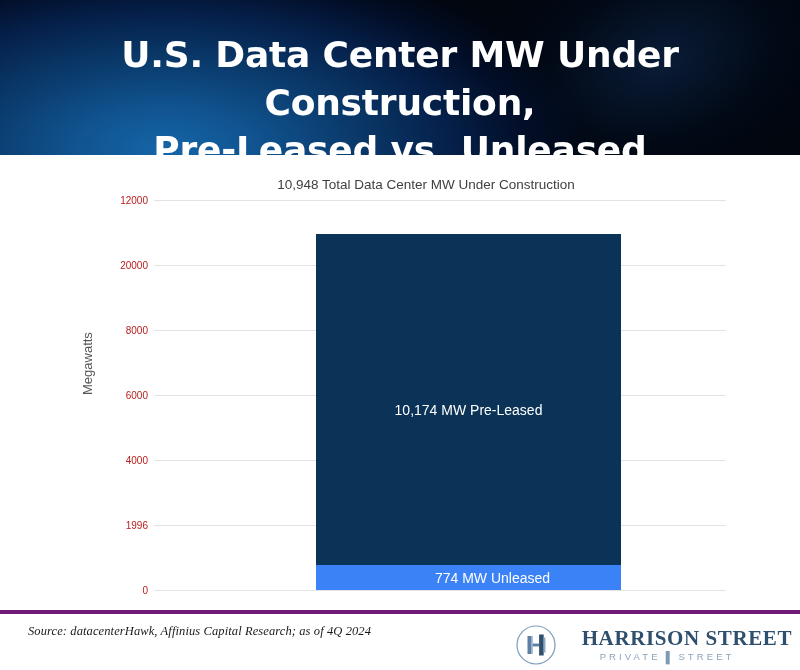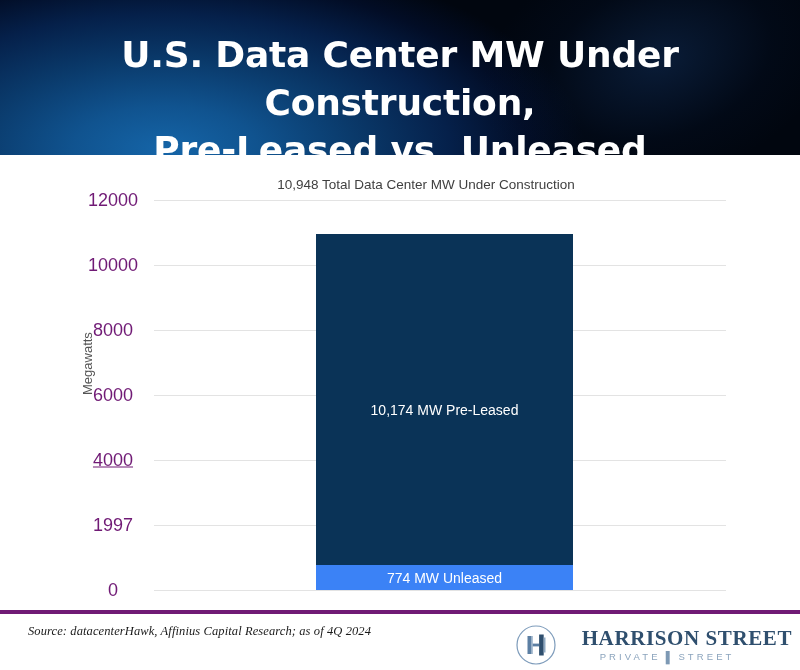--- a/index.html
+++ b/index.html
@@ -79,23 +79,23 @@
     position: absolute;
     left: 0;
     width: 572px;
     height: 1px;
     background: #e3e3e3;
   }
   .ytick-label {
     position: absolute;
     right: 0;
     width: 70px;
-    text-align: center;
-    color: #701a75;
-    font-size: 18px;
+    text-align: right;
+    color: #b91c1c;
+    font-size: 10px;
     transform: translateY(-50%);
     font-family: "Liberation Sans", sans-serif;
   }
   .ytick-layer { position: absolute; left: 52px; top: 45px; width: 80px; height: 390px; }
 
   .axis-label-y {
     position: absolute;
     left: 64px;
     top: 240px;
     color: #555555;
@@ -112,20 +112,21 @@
     left: 162px;
     width: 257px;
     bottom: 0;
   }
   .seg {
     position: relative;
     width: 100%;
     display: flex;
     align-items: center;
     justify-content: center;
+    padding-left: 48px;
   }
   .seg-preleased {
     background: #0a3357;
   }
   .seg-unleased {
     background: #3b82f6;
   }
   .seg-label {
     color: #ffffff;
     font-size: 14px;
@@ -202,25 +203,25 @@
 </div>
 
 <div class="chart-wrap">
 
   <div class="chart-subtitle">10,948 Total Data Center MW Under Construction</div>
 
   <div class="axis-label-y">Megawatts</div>
 
   <div class="ytick-layer">
     <div class="ytick-label" style="top:0px;">12000</div>
-    <div class="ytick-label" style="top:65px;">10000</div>
+    <div class="ytick-label" style="top:65px;">20000</div>
     <div class="ytick-label" style="top:130px;">8000</div>
     <div class="ytick-label" style="top:195px;">6000</div>
-    <div class="ytick-label" style="top:260px;text-decoration:underline;">4000</div>
-    <div class="ytick-label" style="top:325px;">1997</div>
+    <div class="ytick-label" style="top:260px;">4000</div>
+    <div class="ytick-label" style="top:325px;">1996</div>
     <div class="ytick-label" style="top:390px;">0</div>
   </div>
 
   <div class="plot">
     <div class="gridline" style="top:0px;"></div>
     <div class="gridline" style="top:65px;"></div>
     <div class="gridline" style="top:130px;"></div>
     <div class="gridline" style="top:195px;"></div>
     <div class="gridline" style="top:260px;"></div>
     <div class="gridline" style="top:325px;"></div>

